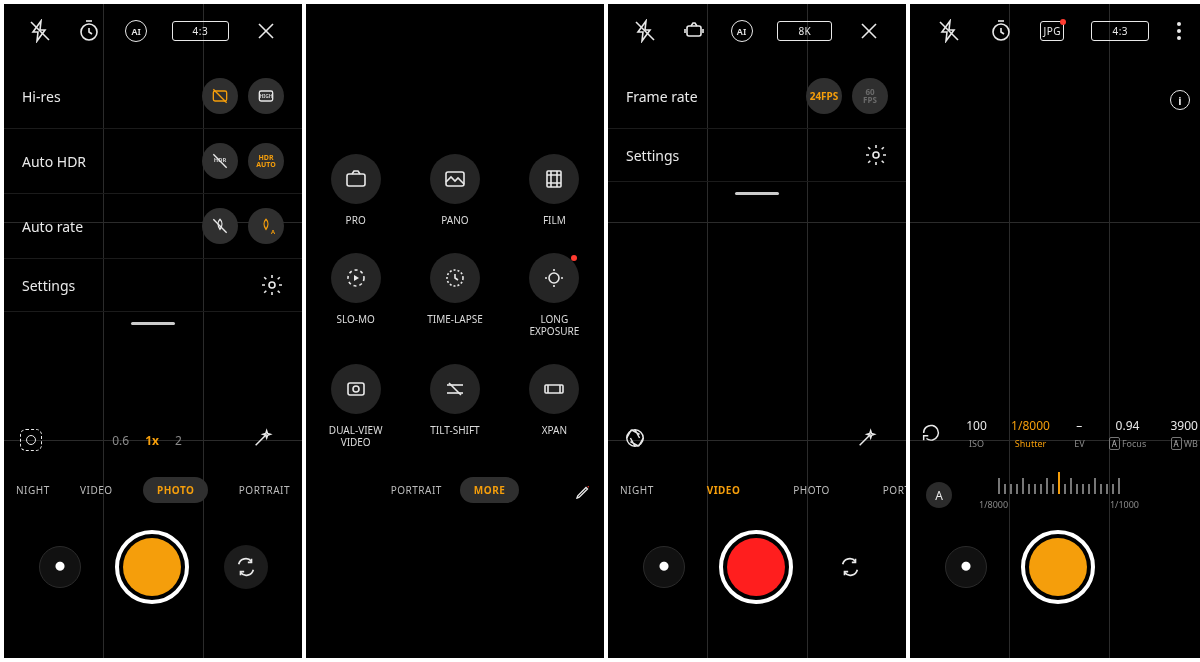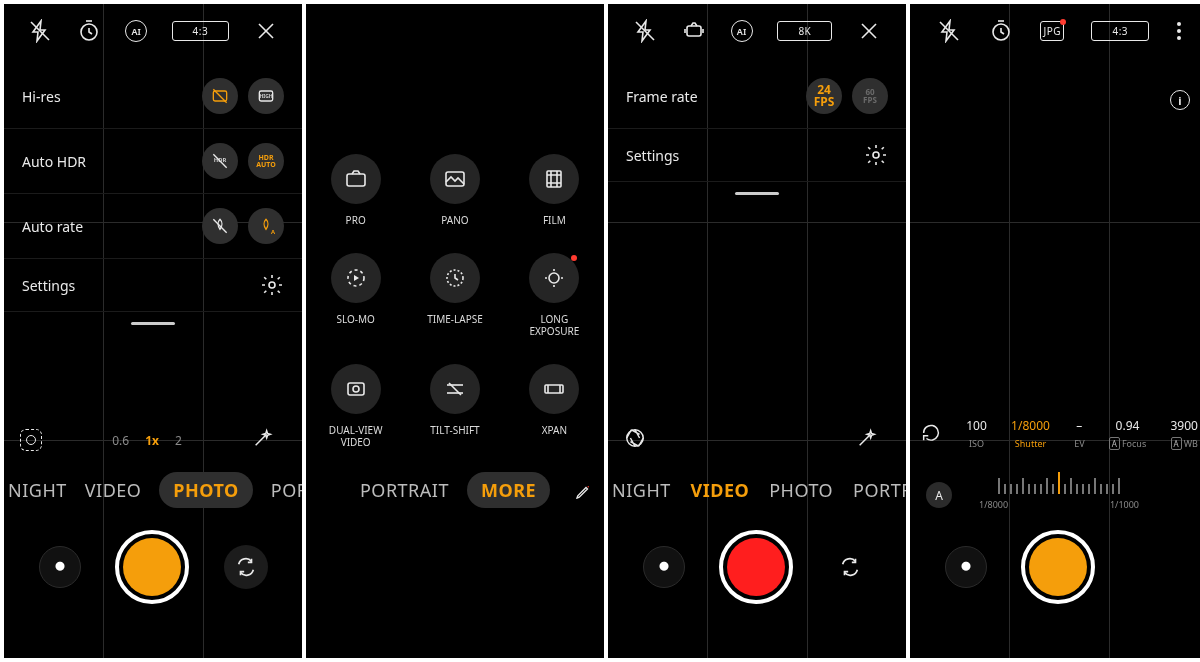--- a/index.html
+++ b/index.html
@@ -84,22 +84,22 @@
   }
   .zooms{display:flex;gap:16px;align-items:center;font-size:12px;color:var(--sub)}
   .zooms .z.active{color:var(--orange);font-weight:700}
   .wand svg,.aperture svg,.refresh svg{width:22px;height:22px;stroke:var(--icon);fill:none;stroke-width:1.6}
   .lens-sq{width:22px;height:22px;border:1.6px dashed var(--icon);border-radius:6px;position:relative}
   .lens-sq::after{content:"";position:absolute;inset:5px;border:1.6px solid var(--icon);border-radius:50%}
 
   
   .modes{
     position:absolute;bottom:148px;left:0;right:0;height:40px;
-    display:flex;align-items:center;gap:18px;padding:0 4px;
-    font-size:18px;letter-spacing:.5px;z-index:4;
+    display:flex;align-items:center;gap:18px;padding:0 12px;
+    font-size:10px;letter-spacing:.5px;z-index:4;
     overflow:hidden;white-space:nowrap;
   }
   .modes .m{color:var(--text)}
   .modes .m.dim{color:#bcbcbc}
   .modes .m.pill{background:#2f2f2f;border-radius:18px;padding:6px 14px;color:var(--orange);font-weight:700}
   .modes.center{justify-content:center}
   .modes.stretch{justify-content:space-between}
   .edit-pencil svg{width:18px;height:18px;stroke:var(--icon);fill:none;stroke-width:1.8}
   .edit-pencil{position:absolute;right:12px;bottom:152px;z-index:5}
 
@@ -433,21 +433,21 @@
           <line x1="5" y1="5" x2="19" y2="19"></line>
           <line x1="19" y1="5" x2="5" y2="19"></line>
         </svg>
     </div>
   </div>
 
   <div class="drawer">
     <div class="drow">
       <div class="label">Frame rate</div>
       <div class="chips">
-        <div class="chip active" style="font-size:12px;line-height:1;flex-direction:column">
+        <div class="chip active" style="font-size:10px;line-height:1;flex-direction:row">
             <span>24</span>
             <span>FPS</span>
           </div>
         <div class="chip dim" style="font-size:8px;line-height:1;flex-direction:column">
             <span>60</span>
             <span>FPS</span>
           </div>
       </div>
     </div>
     <div class="drow">

